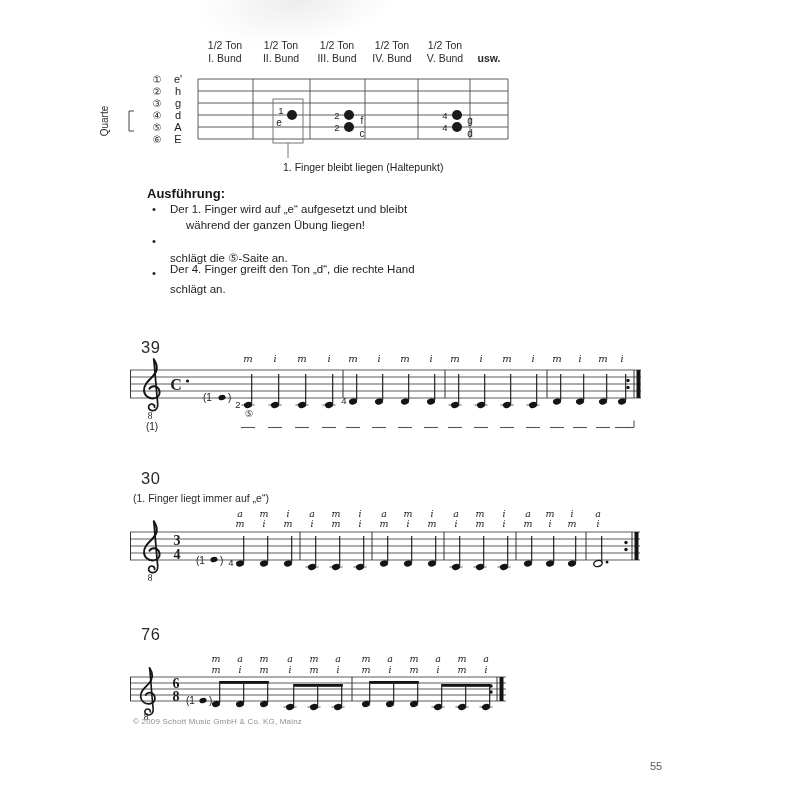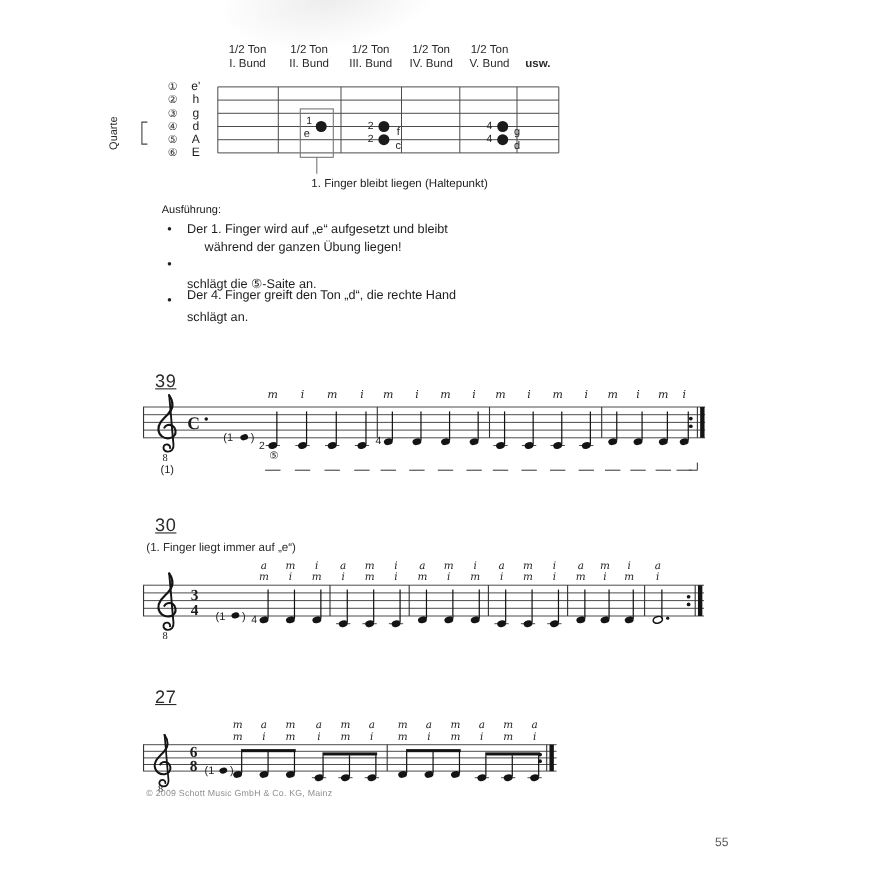--- a/index.html
+++ b/index.html
@@ -11,24 +11,24 @@
           background:radial-gradient(ellipse at 50% 40%,rgba(140,140,140,.16),rgba(140,140,140,0) 62%);
           transform:rotate(-8deg);}
   .fbhead{font-size:10.5px;line-height:12.5px;text-align:center;color:#2a2a2a;transform:translateX(-50%);}
   .fbetc{font-size:10.5px;color:#2a2a2a;transform:translateX(-50%);font-weight:bold;}
   .circ{font-size:10px;color:#2a2a2a;}
   .strlab{font-size:11px;color:#1c1c1c;}
   .quarte{font-size:10px;color:#2a2a2a;transform:translate(-50%,-50%) rotate(-90deg);}
   .dotlab{font-size:9.5px;color:#1c1c1c;}
   .notelab{font-size:10px;color:#1c1c1c;}
   .caption{font-size:10.5px;color:#222;}
-  .ihead{font-size:10px;font-weight:normal;color:#151515;}
+  .ihead{font-size:13px;font-weight:bold;color:#151515;}
   .iline{font-size:11.5px;color:#1d1d1d;white-space:nowrap;}
   .closing{font-size:11.5px;color:#1d1d1d;white-space:nowrap;}
-  .exnum{font-size:16.5px;color:#2a2a2a;letter-spacing:.5px;text-decoration:underline;}
+  .exnum{font-size:16.5px;color:#2a2a2a;letter-spacing:.5px;}
   .pretext{font-size:10.5px;color:#2a2a2a;}
   .copyright{font-size:8px;color:#8f8f8f;letter-spacing:.2px;}
   .pagenum{font-size:11px;color:#5a5a5a;}
   svg{position:absolute;overflow:visible;}
   svg .sl{stroke:#4a4a4a;stroke-width:.9;}
   svg .bl{stroke:#333;stroke-width:1;}
   svg .mus{stroke:#141414;fill:none;stroke-linecap:round;}
   svg text{fill:#1c1c1c;}
   .mark{font-family:"DejaVu Serif",serif;font-style:italic;font-size:10px;}
   .marks{font-family:"DejaVu Serif",serif;font-style:italic;font-size:9.5px;}
@@ -278,21 +278,21 @@
       <line x1="601.7" y1="562.5" x2="601.7" y2="536" stroke="#141414" stroke-width="1.1"></line>
       <text x="598" y="517" class="marks" text-anchor="middle">a</text>
       <text x="598" y="527" class="marks" text-anchor="middle">i</text>
       <text x="231" y="566" class="flab" text-anchor="middle">4</text>
       <circle cx="626" cy="542.5" r="1.7" fill="#141414"></circle>
       <circle cx="626" cy="549.5" r="1.7" fill="#141414"></circle>
       <line x1="632" y1="532" x2="632" y2="560" class="bl"></line>
       <rect x="634.5" y="532" width="4" height="28" fill="#141414"></rect>
     </svg>
 
-  <div class="abs exnum" style="left:141px;top:625px">27</div>
+  <div class="abs exnum" style="left:141px;top:625px">76</div>
   <svg id="ex41" style="left:125px;top:652px" width="525" height="75" viewBox="125 652 525 75">
       <line x1="130" y1="677" x2="506" y2="677" class="sl"></line>
       <line x1="130" y1="683" x2="506" y2="683" class="sl"></line>
       <line x1="130" y1="689" x2="506" y2="689" class="sl"></line>
       <line x1="130" y1="695" x2="506" y2="695" class="sl"></line>
       <line x1="130" y1="701" x2="506" y2="701" class="sl"></line>
       <line x1="130.5" y1="677" x2="130.5" y2="701" class="bl"></line>
       <line x1="352" y1="677" x2="352" y2="701" class="bl"></line>
       <path d="M12,2 C16,8 15,13 11,17 C6,22 3,25 3.5,29.5 C4,34 8,36.5 12,36 C15.5,35.5 17.5,33 17,29.8 C16.5,26.5 13.5,24.8 10.8,25.6 C9.5,26 8.6,26.8 8.2,27.6" class="mus" stroke-width="1.7" transform="translate(137,666) scale(1.05)"></path>
       <path d="M12,2 C12.8,10 13.6,20 14.4,30 L15.4,41 C15.7,44.6 13.6,46.8 10.8,46.6 C8.6,46.4 7.3,45 7.5,43.3 C7.7,41.7 9,40.7 10.5,40.9 C12,41.1 12.9,42.3 12.7,43.8" class="mus" stroke-width="1.5" transform="translate(137,666) scale(1.05)"></path>

